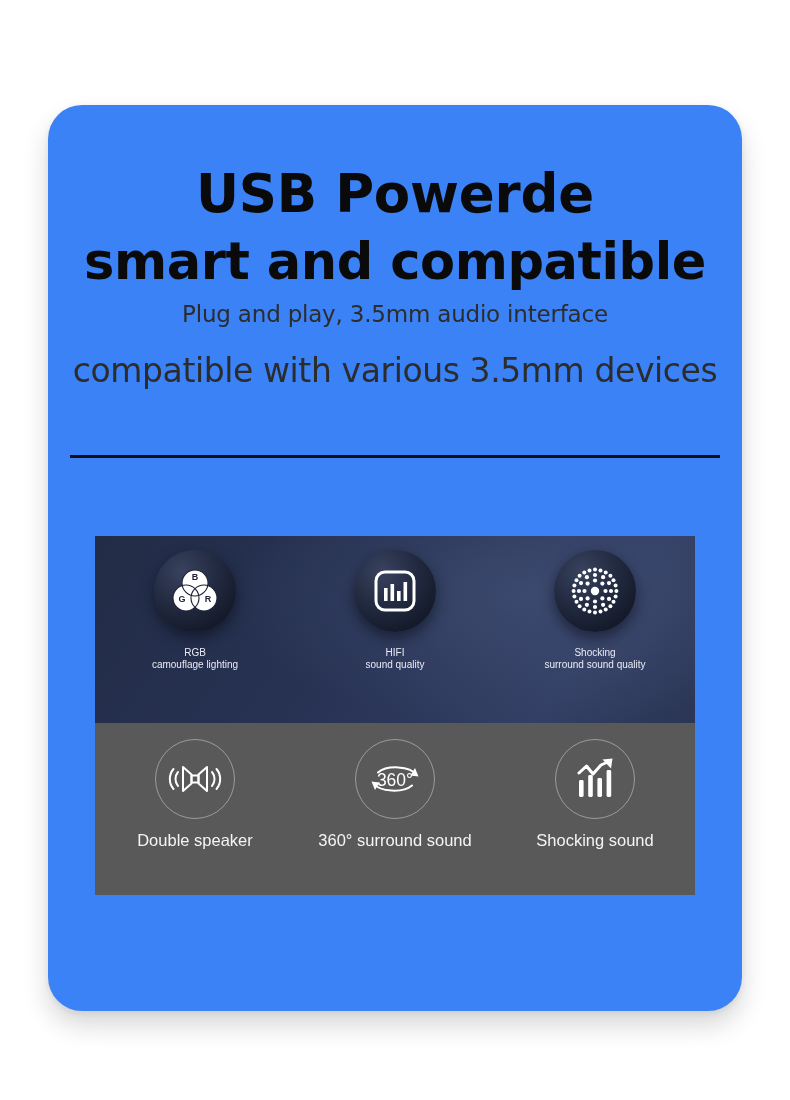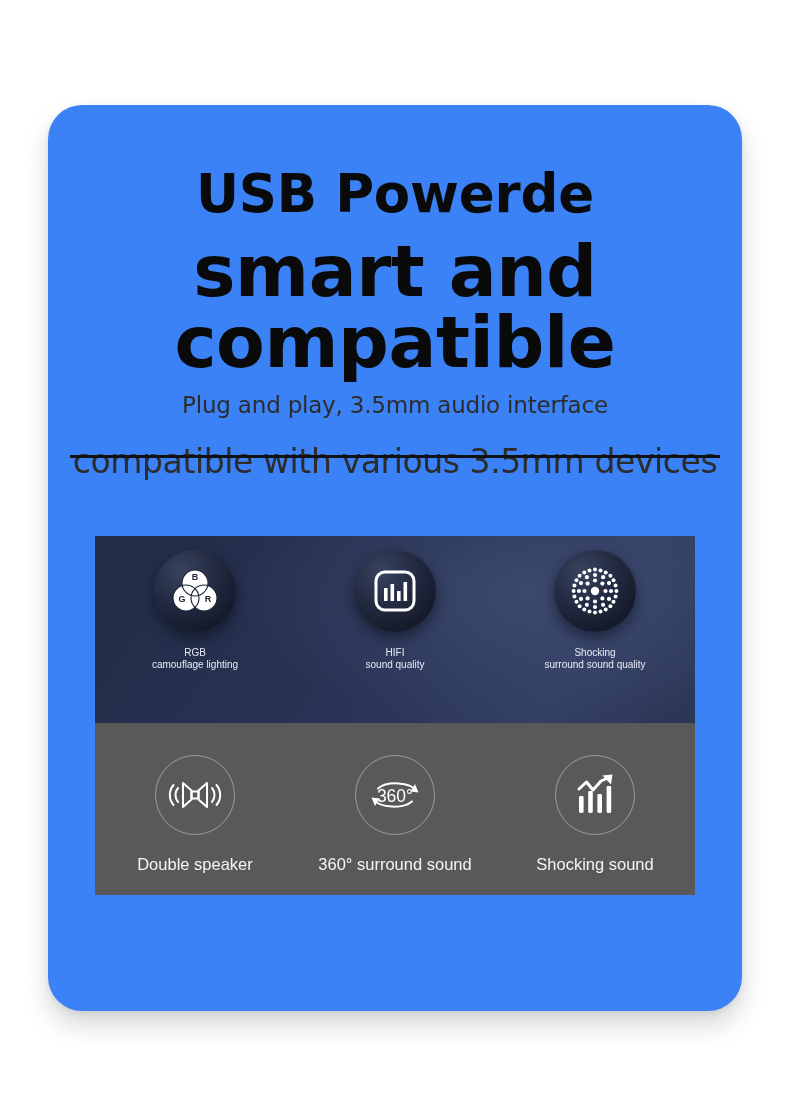--- a/index.html
+++ b/index.html
@@ -38,21 +38,21 @@
     text-align: center;
   }
   .h-line1 {
     font-size: 53px;
     font-weight: 700;
     color: #0a0a0a;
     line-height: 1.0;
     letter-spacing: -0.2px;
   }
   .h-line2 {
-    font-size: 71px;
+    font-size: 51px;
     font-weight: 700;
     color: #0a0a0a;
     line-height: 1.0;
     margin-top: 16px;
     letter-spacing: -0.4px;
   }
   .sub-line1 {
     font-size: 23px;
     font-weight: 400;
     color: #2c2c2c;
@@ -134,33 +134,33 @@
     margin-top: 15px;
     text-align: center;
     color: #e9ecf4;
     font-size: 10px;
     line-height: 1.18;
     font-family: "Liberation Sans", sans-serif;
     white-space: nowrap;
   }
 
   
-  .panel-bottom .cell { padding-top: 32px; }
+  .panel-bottom .cell { padding-top: 16px; }
   .ring {
     width: 78px;
     height: 78px;
     border-radius: 50%;
     border: 1.6px solid rgba(235,235,235,0.45);
     display: flex;
     align-items: center;
     justify-content: center;
     flex: 0 0 auto;
   }
   .bot-label {
-    margin-top: 20px;
+    margin-top: 12px;
     text-align: left;
     color: #f4f4f4;
     font-size: 16.5px;
     line-height: 1.15;
     font-family: "Liberation Sans", sans-serif;
     white-space: nowrap;
   }
 
   svg { display: block; }
 </style>

